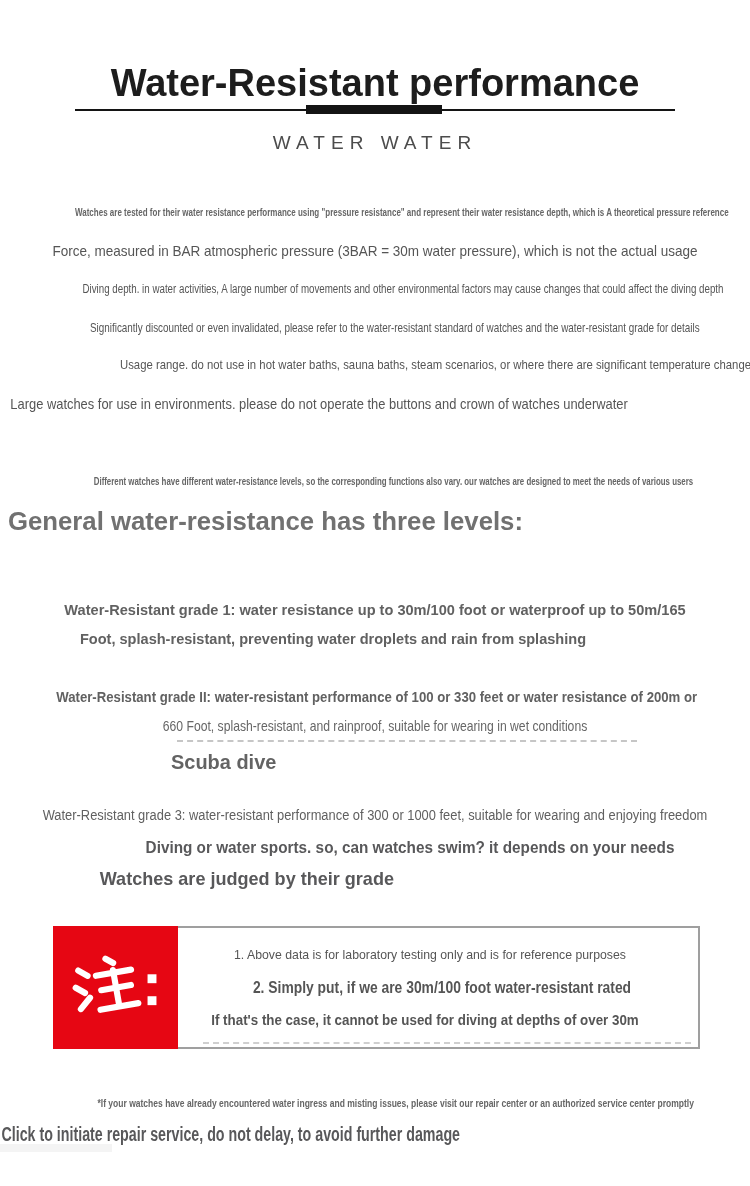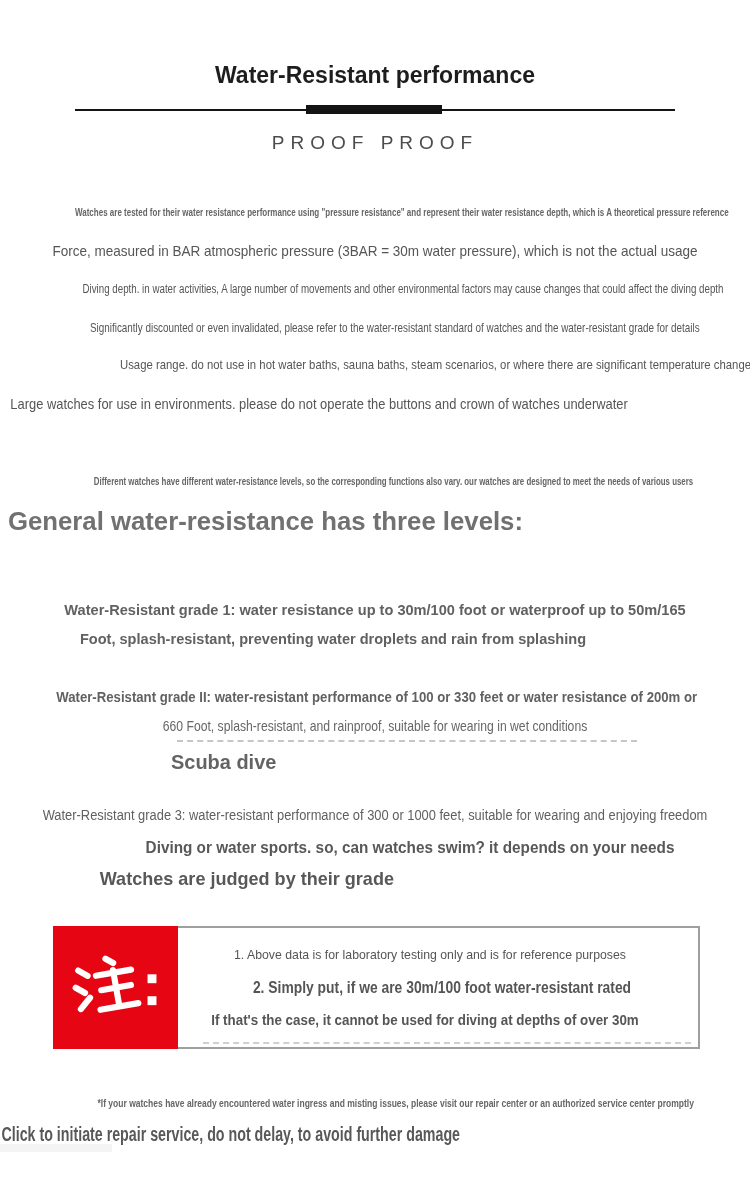--- a/index.html
+++ b/index.html
@@ -1,21 +1,21 @@
 <!DOCTYPE html>
 <html><head>
 <meta charset="utf-8">
 <style>
   html,body{margin:0;padding:0;background:#fff;}
   body{width:750px;height:1186px;position:relative;overflow:hidden;
        font-family:"Liberation Sans","DejaVu Sans",sans-serif;}
   .ln{position:absolute;left:0;width:750px;box-sizing:border-box;
       white-space:nowrap;color:#555;}
   .center{text-align:center;}
-  .t-title{top:62px;font-size:23px;font-weight:bold;color:#1d1d1d;}
+  .t-title{top:62px;font-size:38px;font-weight:bold;color:#1d1d1d;}
   .rule{position:absolute;top:109px;left:75px;width:600px;height:2px;background:#141414;}
   .rule-thick{position:absolute;top:105px;left:306px;width:136px;height:9px;background:#141414;}
   .t-sub{top:132px;font-size:19px;letter-spacing:6px;color:#4c4c4c;}
   .p1{top:207px;font-size:10px;font-weight:bold;color:#666;transform:scaleX(.8);}
   .p2{top:242px;font-size:15px;transform:scaleX(.9);}
   .p3{top:282px;font-size:12.5px;transform:scaleX(.78);}
   .p4{top:320px;font-size:13px;transform:scaleX(.76);}
   .p5{top:357px;font-size:13.5px;text-align:right;padding-right:18px;
       transform:scaleX(.84);transform-origin:right center;}
   .p6{top:395px;font-size:15px;padding-left:12px;
@@ -51,21 +51,21 @@
   .cta{top:1123px;font-size:19.5px;font-weight:bold;color:#58585a;padding-left:2px;
        transform:scaleX(.73);transform-origin:left center;cursor:pointer;}
   .strip{position:absolute;top:1144px;left:0;width:112px;height:8px;background:#f4f4f4;}
 </style>
 </head>
 <body>
 
 <div class="ln center t-title">Water-Resistant performance</div>
 <div class="rule"></div>
 <div class="rule-thick"></div>
-<div class="ln center t-sub">PROOF PROOF</div>
+<div class="ln center t-sub">WATER WATER</div>
 
 <div class="ln center p1">Watches are tested for their water resistance performance using "pressure resistance" and represent their water resistance depth, which is A theoretical pressure reference</div>
 <div class="ln center p2">Force, measured in BAR atmospheric pressure (3BAR = 30m water pressure), which is not the actual usage</div>
 <div class="ln center p3">Diving depth. in water activities, A large number of movements and other environmental factors may cause changes that could affect the diving depth</div>
 <div class="ln center p4">Significantly discounted or even invalidated, please refer to the water-resistant standard of watches and the water-resistant grade for details</div>
 <div class="ln p5">Usage range. do not use in hot water baths, sauna baths, steam scenarios, or where there are significant temperature changes</div>
 <div class="ln p6">Large watches for use in environments. please do not operate the buttons and crown of watches underwater</div>
 <div class="ln center p7">Different watches have different water-resistance levels, so the corresponding functions also vary. our watches are designed to meet the needs of various users</div>
 
 <div class="ln h2x">General water-resistance has three levels:</div>

